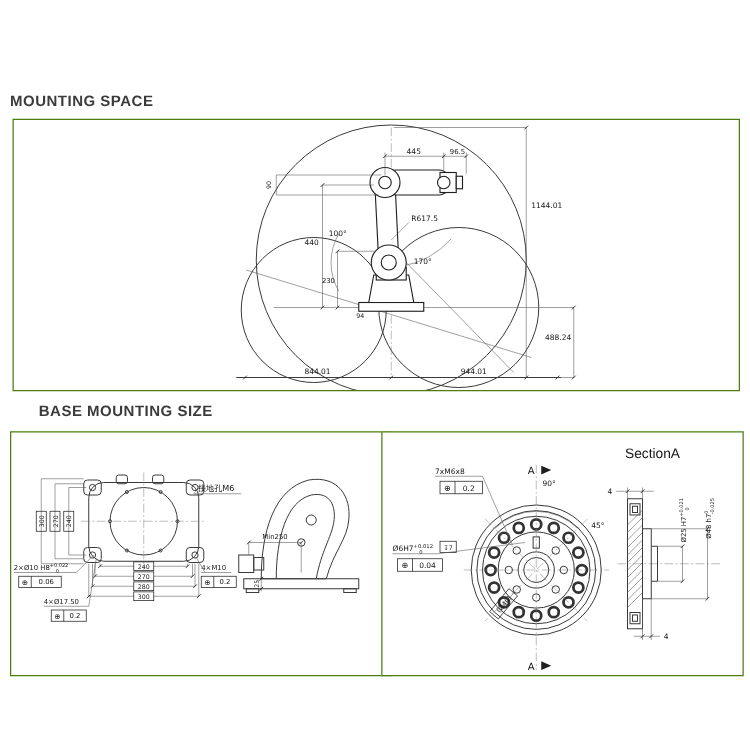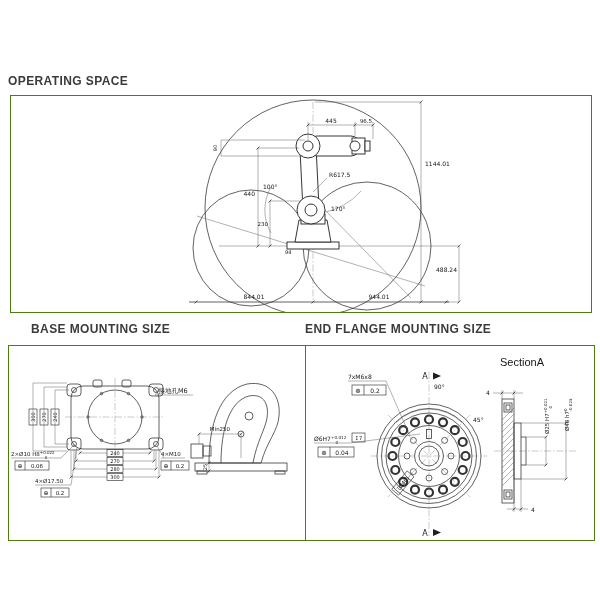--- a/index.html
+++ b/index.html
@@ -16,21 +16,21 @@
   .tick{stroke:#222;stroke-width:.7;}
   .cl{stroke:#787878;stroke-width:.4;fill:none;stroke-dasharray:7 2 1.5 2;}
   .fcf{stroke:#222;stroke-width:.6;fill:none;}
   .arrow{fill:#1f1f1f;stroke:none;}
 </style>
 </head>
 <body>
 
 <div class="page">
 
-  <h2 class="hdr" style="left:8px;top:74px;">OPERATING SPACE</h2>
+  <h2 class="hdr" style="left:8px;top:74px;">MOUNTING SPACE</h2>
 
   <div class="panel" style="left:10px;top:95px;width:582px;height:218px;">
     <svg width="580" height="216" viewBox="0 0 580 216">
 
       <g>
         <circle class="ol" cx="302" cy="112" r="108"></circle>
         <circle class="ol" cx="240" cy="152" r="58"></circle>
         <circle class="ol" cx="356" cy="150" r="64"></circle>
         <path class="ol" d="M178 206 L438 206"></path>
         <path class="thin" d="M208 150 L448 150"></path>
@@ -203,21 +203,20 @@
         <line class="tick" x1="230.5" y1="89.5" x2="233.5" y2="86.5"></line>
         <text x="211" y="85" font-size="5.5" text-anchor="middle">Min250</text>
         <path class="thin" d="M200 115 V127"></path>
         <line class="tick" x1="198.5" y1="118.5" x2="201.5" y2="115.5"></line>
         <line class="tick" x1="198.5" y1="126.5" x2="201.5" y2="123.5"></line>
         <text x="196" y="123" font-size="5" text-anchor="middle" transform="rotate(-90 196 121)">25</text>
       </g>
     </svg>
   </div>
 
-  <h2 class="hdr" style="left:305px;top:322px;">END FLANGE MOUNTING SIZE</h2>
 
   <div class="panel" style="left:305px;top:345px;width:290px;height:196px;">
     <svg width="288" height="194" viewBox="0 0 288 194">
       <text x="216" y="20" font-size="11" text-anchor="middle" fill="#222" style="font-family:'Liberation Sans',sans-serif">SectionA</text>
 
       <g>
         <circle class="ol" cx="123" cy="110" r="52"></circle>
         <circle class="ol" cx="123" cy="110" r="47.5"></circle>
         <circle class="ol" cx="123" cy="110" r="43"></circle>
         <circle class="ol" cx="123" cy="110" r="30.5"></circle>

